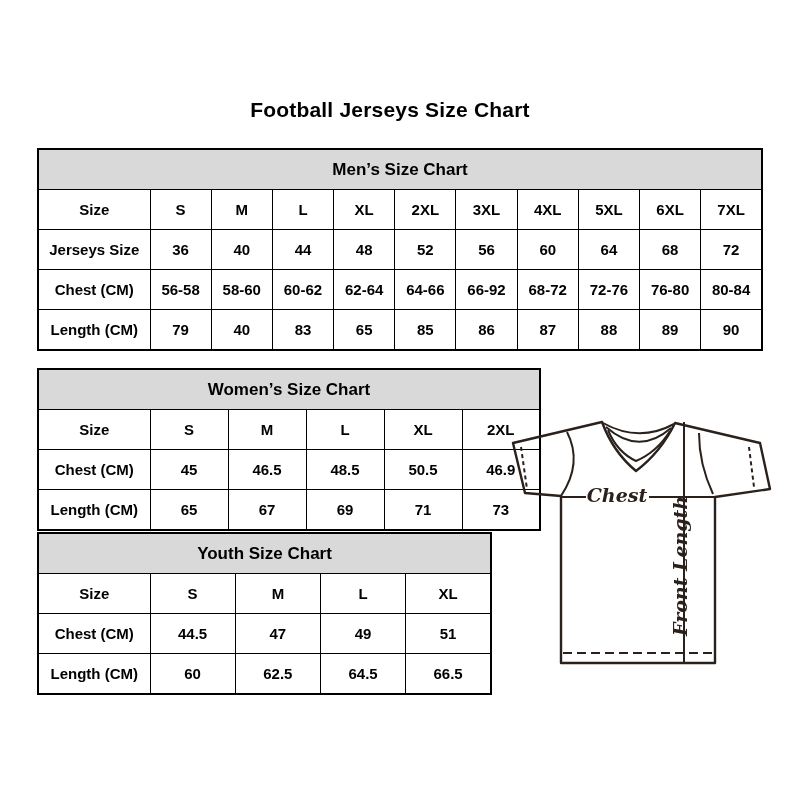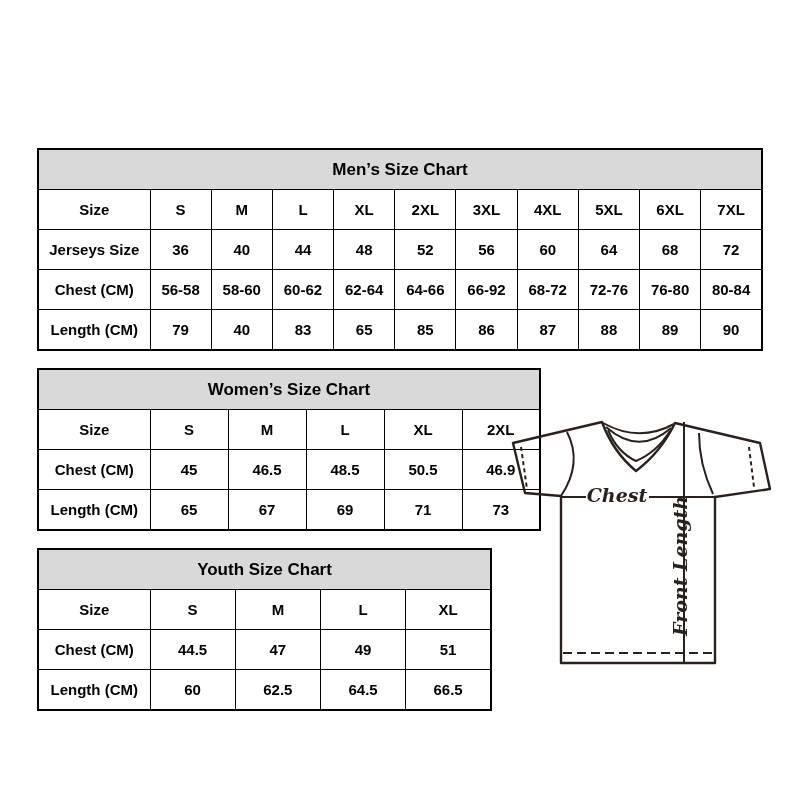--- a/index.html
+++ b/index.html
@@ -27,36 +27,37 @@
     text-align:center;vertical-align:middle;
     font-weight:bold;font-size:15px;color:#000;
     font-family:"Liberation Sans",sans-serif;
     overflow:hidden;white-space:nowrap;
   }
   table.size-table th.tbl-title{
     background:var(--header-bg);font-size:17px;margin-left:12px;
   }
   #mens  {left:37px;top:148px;width:726px;}
   #womens{left:37px;top:368px;width:504px;}
-  #youth {left:37px;top:548px;width:455px;}
+  #youth {left:37px;top:532px;width:455px;}
   #jersey{position:absolute;left:500px;top:390px;}
   .dia-stroke{fill:none;stroke:var(--diagram-stroke);stroke-width:2.4;stroke-linejoin:round;stroke-linecap:butt;}
   .dia-thin{fill:none;stroke:var(--diagram-stroke);stroke-width:2;stroke-linejoin:round;}
   .dia-dash{fill:none;stroke:var(--diagram-stroke);stroke-width:2;stroke-dasharray:4 3.2;}
   .dia-hemdash{fill:none;stroke:var(--diagram-stroke);stroke-width:2.2;stroke-dasharray:9 5;}
   .dia-label{
     font-family:"DejaVu Serif",serif;font-style:italic;font-weight:bold;
     font-size:19px;fill:var(--diagram-stroke);
   }
 </style>
 </head>
 <body>
 
 <div class="canvas">
 
+  <div class="page-title">Football Jerseys Size Chart</div>
 
   <table id="mens" class="size-table">
       <colgroup>
         <col style="width: 112px;">
         <col>
         <col>
         <col>
         <col>
         <col>
         <col>

